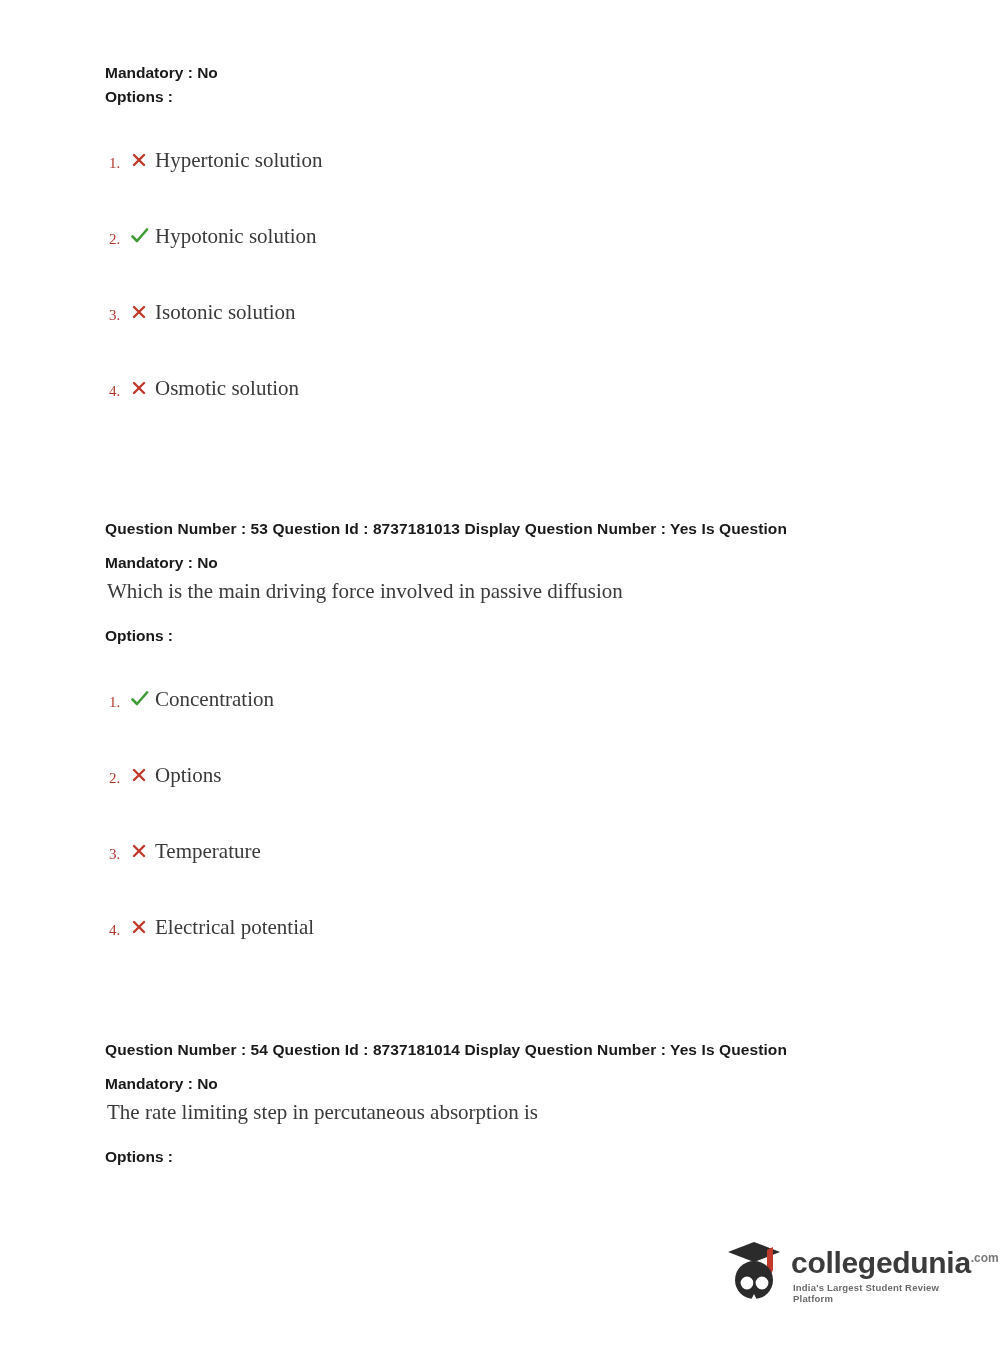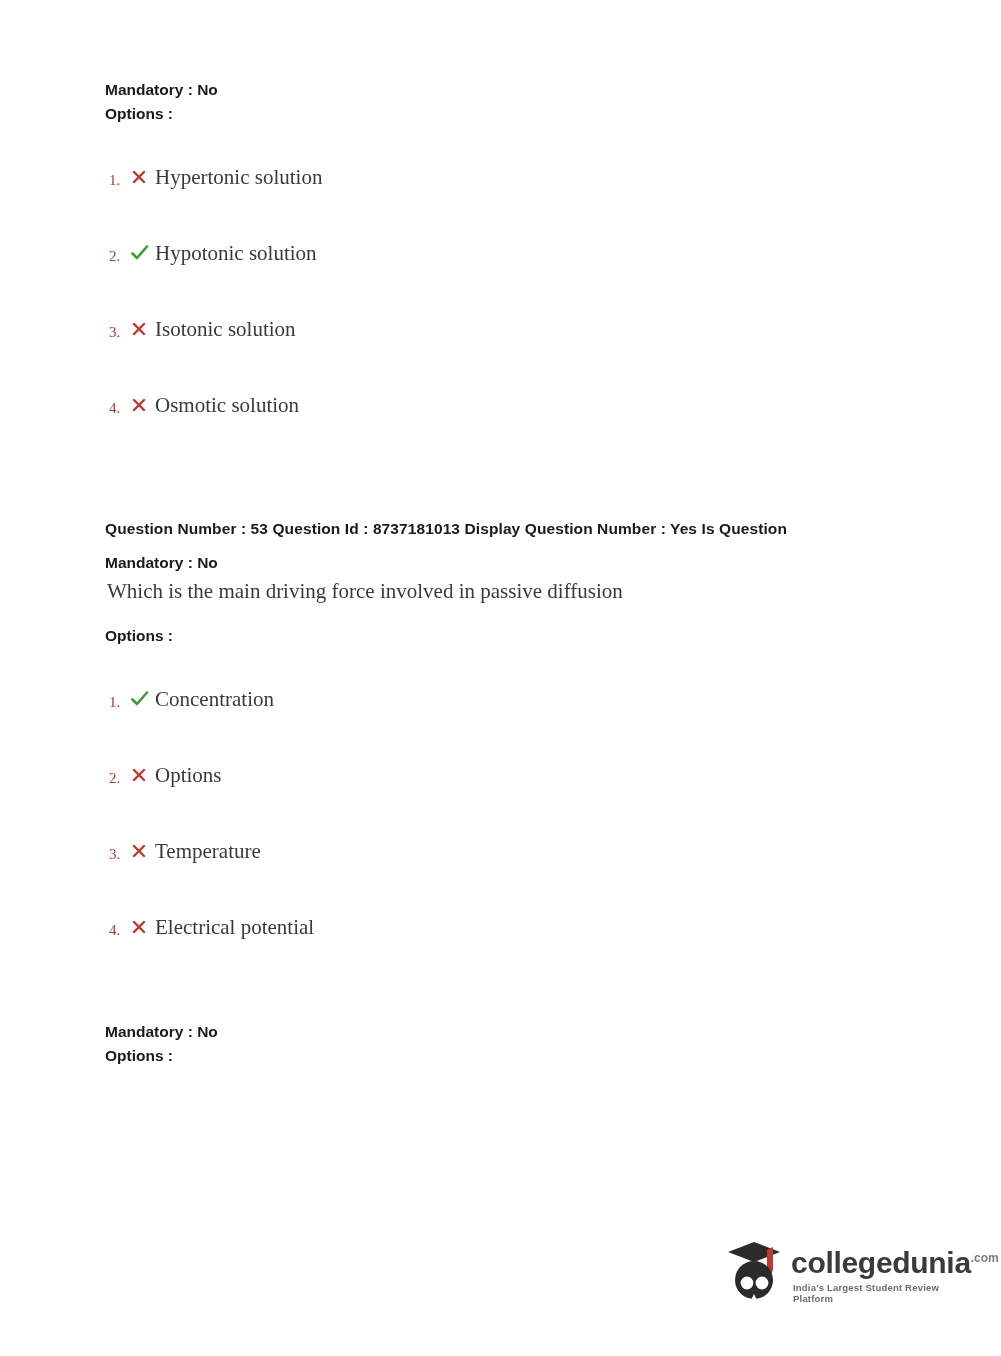--- a/index.html
+++ b/index.html
@@ -14,32 +14,32 @@
     font-family: "Liberation Sans", sans-serif;
     color: #231f20;
     overflow: hidden;
   }
   .page {
     position: absolute;
     left: 0; top: 0;
     width: 1001px;
     height: 1356px;
     box-sizing: border-box;
-    padding: 81px 105px 0 105px;
+    padding: 64px 105px 0 105px;
   }
   .qblock {
     margin-bottom: 0;
   }
   .meta {
     font-family: "Liberation Sans", sans-serif;
     font-weight: bold;
     font-size: 15.5px;
     color: #1a1a1a;
     letter-spacing: 0.1px;
-    margin: 0 0 14px 0;
+    margin: 17px 0 14px 0;
     line-height: 1.35;
   }
   .meta-mandatory {
     font-family: "Liberation Sans", sans-serif;
     font-weight: bold;
     font-size: 15.5px;
     color: #1a1a1a;
     margin: 0 0 6px 0;
   }
   .stem {
@@ -247,21 +247,23 @@
             </svg>
         </span>
         <span class="opt-text">Electrical potential</span>
       </li>
     </ul>
   </section>
 
   <div class="gap-md"></div>
 
   <section class="qblock">
+    <div class="meta">Question Number : 54 Question Id : 8737181014 Display Question Number : Yes Is Question</div>
     <div class="meta-mandatory">Mandatory : No</div>
+    <div class="stem">The rate limiting step in percutaneous absorption is</div>
     <div class="options-label">Options :</div>
   </section>
 
   <div class="watermark">
     <svg class="wm-mark" width="62" height="72" viewBox="0 0 62 72">
       <path d="M5 16 L31 6 L57 16 L31 26 Z" fill="#2b2b2b"></path>
       <path d="M44 14 L50 11 L50 34 L47 40 L44 34 Z" fill="#c0392b"></path>
       <circle cx="31" cy="44" r="19" fill="#2b2b2b"></circle>
       <circle cx="24" cy="47" r="7.5" fill="#ffffff" stroke="#2b2b2b" stroke-width="2.2"></circle>
       <circle cx="39" cy="47" r="7.5" fill="#ffffff" stroke="#2b2b2b" stroke-width="2.2"></circle>

